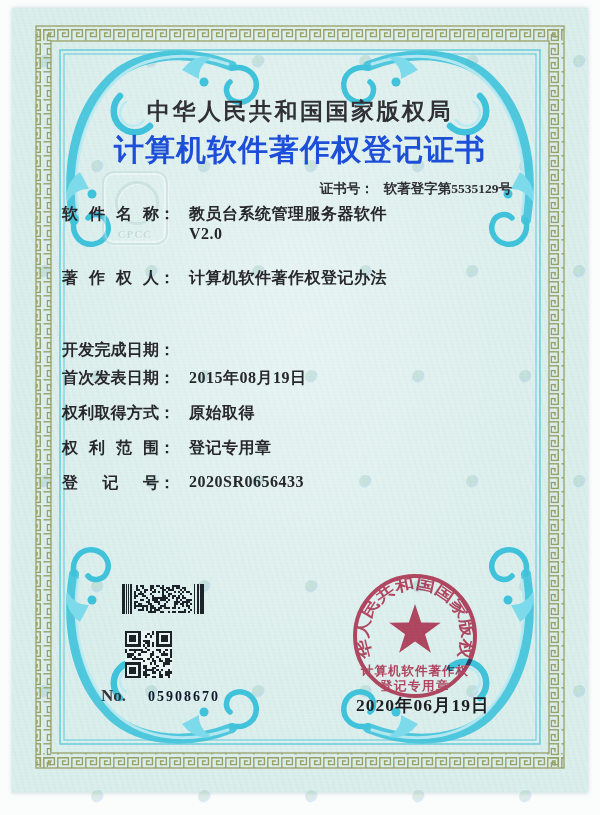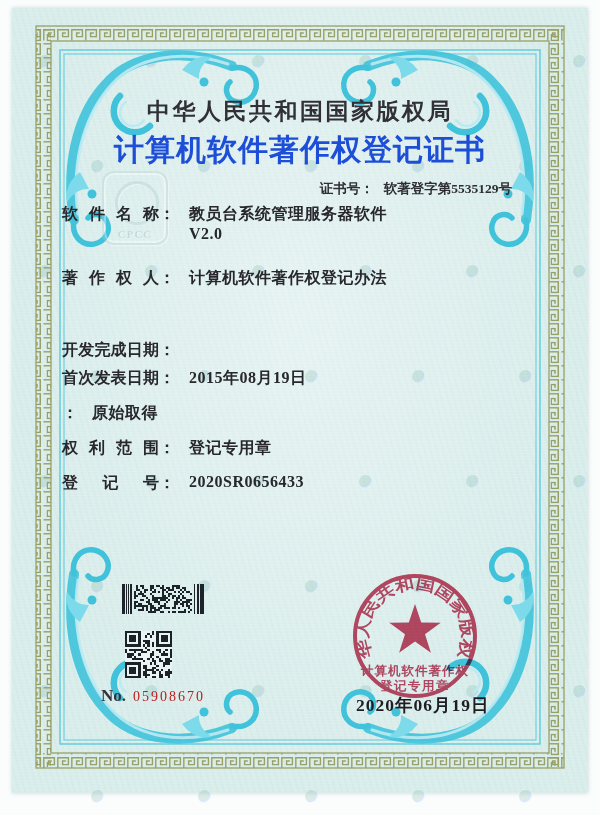--- a/index.html
+++ b/index.html
@@ -41,21 +41,21 @@
   .cpcc-circle{position:absolute;left:11px;top:8px;width:38px;height:38px;border-radius:50%;
         border:3px solid rgba(175,205,205,.7);box-shadow:inset 1px 1px 1px rgba(255,255,255,.8);}
   .cpcc-txt{position:absolute;left:0;bottom:3px;width:100%;text-align:center;font-size:11px;
         font-weight:700;color:rgba(160,195,195,.8);text-shadow:1px 1px 1px rgba(255,255,255,.9);letter-spacing:1px;}
 
   .barcode{position:absolute;left:122px;top:584px;}
   .qr{position:absolute;left:125px;top:631px;}
 
   .serial{position:absolute;left:101px;top:686px;}
   .serial .no{font-size:17px;font-weight:700;color:#33343c;}
-  .serial .num{font-size:14px;font-weight:400;color:#b91c1c;letter-spacing:2px;margin-left:7px;}
+  .serial .num{font-size:14px;font-weight:700;color:#0f172a;letter-spacing:2px;margin-left:22px;}
 
   .issue-date{position:absolute;left:356px;top:693px;font-size:17.5px;font-weight:700;letter-spacing:1px;color:#1d1d22;text-align:right;}
   .seal{position:absolute;left:349px;top:570px;z-index:4;mix-blend-mode:multiply;opacity:.95;}
 </style>
 </head>
 <body>
 
 <div class="page">
   <div class="paper"></div>
   <div class="dots" id="dots">
@@ -168,20 +168,21 @@
     <div class="row" style="top:340px">
       <span class="lbl">开发完成日期</span>
         <span class="colon">：</span>
     </div>
     <div class="row" style="top:368px">
       <span class="lbl">首次发表日期</span>
         <span class="colon">：</span>
       <span class="val">2015年08月19日</span>
     </div>
     <div class="row" style="top:403px">
+      <span class="lbl">权利取得方式</span>
         <span class="colon">：</span>
       <span class="val">原始取得</span>
     </div>
     <div class="row" style="top:438px">
       <span class="lbl">权利范围</span>
         <span class="colon">：</span>
       <span class="val">登记专用章</span>
     </div>
     <div class="row" style="top:473px">
       <span class="lbl">登记号</span>

